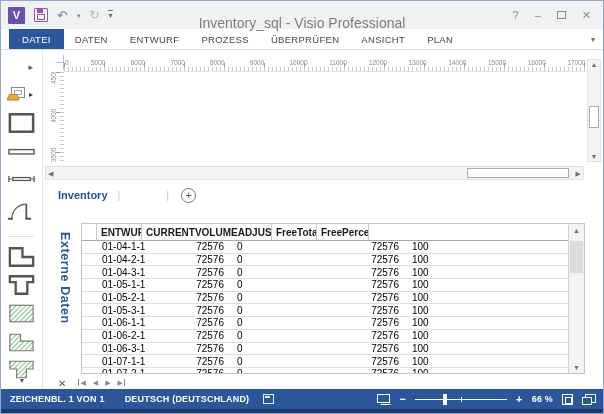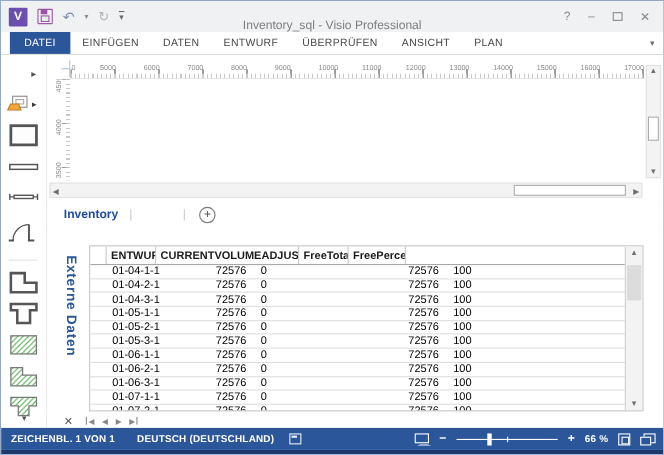--- a/index.html
+++ b/index.html
@@ -13,21 +13,21 @@
   .visio-logo{width:17px;height:17px;background:#6a4fb0;color:#fff;font-size:11px;font-weight:700;
     display:flex;align-items:center;justify-content:center;border-radius:1px;}
   .save-ic{width:14px;height:14px;border:1.5px solid #9a55a5;border-radius:1px;position:relative;}
   .save-ic::before{content:"";position:absolute;left:2px;top:0;width:6px;height:4px;background:#9a55a5;}
   .save-ic::after{content:"";position:absolute;left:2px;bottom:1px;width:6px;height:4px;border:1px solid #9a55a5;}
   .undo-g{color:#7d8aa5;font-size:13px;line-height:1;}
   .redo-g{color:#b5b5b5;font-size:12px;line-height:1;}
   .tiny-caret{color:#8a8a8a;font-size:7px;line-height:1;}
   .qat-caret{color:#6e6e6e;font-size:8px;border-top:1px solid #6e6e6e;line-height:1;padding-top:1px;}
   .win-title{position:absolute;left:0;right:0;top:0;height:44px;display:flex;align-items:center;
-    justify-content:center;color:#7e7e7e;font-size:11px;pointer-events:none;}
+    justify-content:center;color:#7e7e7e;font-size:14px;pointer-events:none;}
   .win-btns{margin-left:auto;display:flex;align-items:center;gap:16px;padding-right:12px;color:#8b8b8b;
     font-size:11px;z-index:2;}
   .max-box{width:9px;height:8px;border:1px solid #8b8b8b;display:inline-block;}
 
   
   .tabrow{height:21px;display:flex;align-items:stretch;background:#fff;border-bottom:1px solid #dcdcdc;}
   .file-tab{background:#2b579a;color:#fff;font-size:9.5px;padding:0 13px;display:flex;align-items:center;
     margin-left:8px;letter-spacing:.3px;}
   .tab{color:#474747;font-size:9.5px;padding:0 11px;display:flex;align-items:center;letter-spacing:.3px;}
   .tabrow-right{margin-left:auto;display:flex;align-items:center;gap:10px;padding-right:8px;}
@@ -194,23 +194,23 @@
       <span>?</span>
       <span>–</span>
       <span class="max-box"></span>
       <span>✕</span>
     </div>
   </div>
 
   <div class="tabrow">
     <div class="file-tab">DATEI</div>
     <div style="display:flex;">
-        <div class="tab">EINFÜGEN</div>
         <div class="tab">DATEN</div>
         <div class="tab">ENTWURF</div>
+        <div class="tab">PROZESS</div>
         <div class="tab">ÜBERPRÜFEN</div>
         <div class="tab">ANSICHT</div>
         <div class="tab">PLAN</div>
       </div>
     <div class="tabrow-right">
       <span class="ribbon-caret">▾</span>
 
     </div>
   </div>
 

